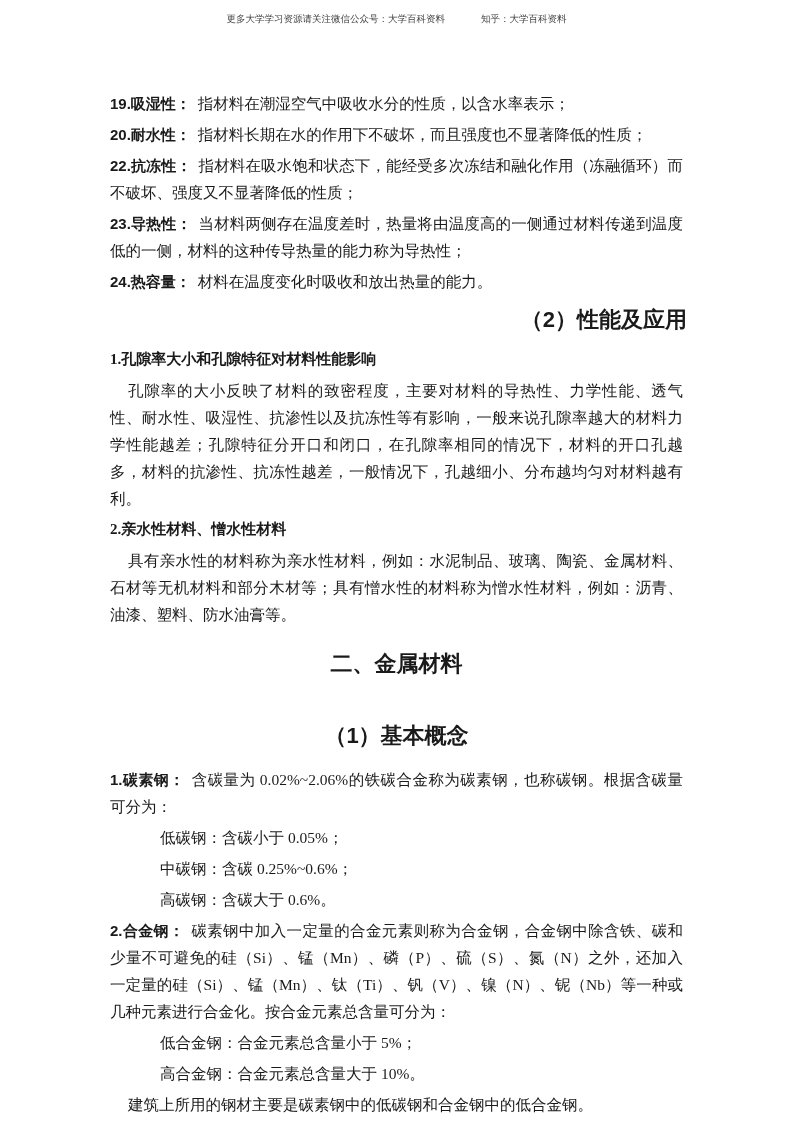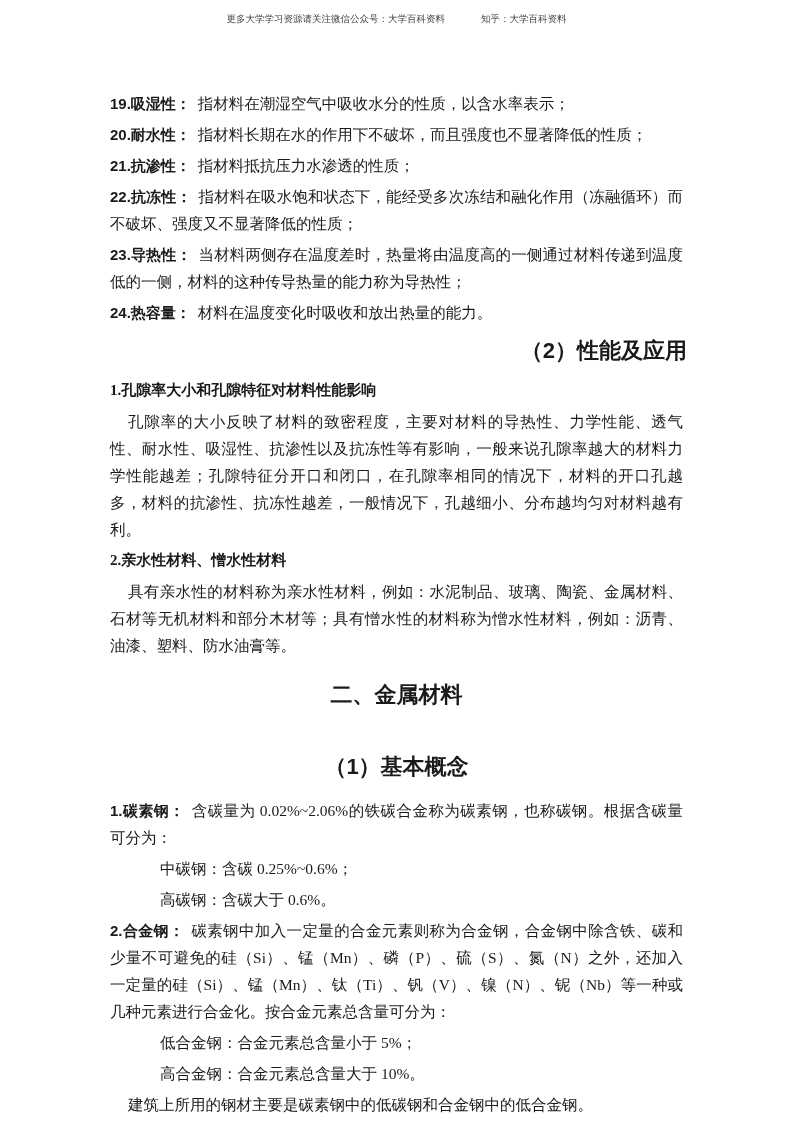--- a/index.html
+++ b/index.html
@@ -46,37 +46,37 @@
 
 <div class="page-header">
   <span>更多大学学习资源请关注微信公众号：大学百科资料</span>
   <span>知乎：大学百科资料</span>
 </div>
 
 <div class="content">
 
   <p><span class="dlabel">19.吸湿性：</span><span>指材料在潮湿空气中吸收水分的性质，以含水率表示；</span></p>
   <p><span class="dlabel">20.耐水性：</span><span>指材料长期在水的作用下不破坏，而且强度也不显著降低的性质；</span></p>
-  <p><span class="dlabel">21.抗渗性：</span><span>指材料抵抗压力水渗透的性质；</span></p>
   <p><span class="dlabel">22.抗冻性：</span><span>指材料在吸水饱和状态下，能经受多次冻结和融化作用（冻融循环）而不破坏、强度又不显著降低的性质；</span></p>
   <p><span class="dlabel">23.导热性：</span><span>当材料两侧存在温度差时，热量将由温度高的一侧通过材料传递到温度低的一侧，材料的这种传导热量的能力称为导热性；</span></p>
   <p><span class="dlabel">24.热容量：</span><span>材料在温度变化时吸收和放出热量的能力。</span></p>
 
   <h2 id="h-performance" class="h-center h-lg">（2）性能及应用</h2>
 
   <p class="sub-title">1.孔隙率大小和孔隙特征对材料性能影响</p>
   <p class="indent">孔隙率的大小反映了材料的致密程度，主要对材料的导热性、力学性能、透气性、耐水性、吸湿性、抗渗性以及抗冻性等有影响，一般来说孔隙率越大的材料力学性能越差；孔隙特征分开口和闭口，在孔隙率相同的情况下，材料的开口孔越多，材料的抗渗性、抗冻性越差，一般情况下，孔越细小、分布越均匀对材料越有利。</p>
 
   <p class="sub-title">2.亲水性材料、憎水性材料</p>
   <p class="indent">具有亲水性的材料称为亲水性材料，例如：水泥制品、玻璃、陶瓷、金属材料、石材等无机材料和部分木材等；具有憎水性的材料称为憎水性材料，例如：沥青、油漆、塑料、防水油膏等。</p>
 
   <h2 id="h-metal" class="h-center h-lg">二、金属材料</h2>
   <h2 id="h-basic" class="h-center h-lg">（1）基本概念</h2>
 
   <p><span class="dlabel">1.碳素钢：</span><span>含碳量为 0.02%~2.06%的铁碳合金称为碳素钢，也称碳钢。根据含碳量可分为：</span></p>
+  <p class="grade">低碳钢：含碳小于 0.05%；</p>
   <p class="grade">中碳钢：含碳 0.25%~0.6%；</p>
   <p class="grade">高碳钢：含碳大于 0.6%。</p>
 
   <p><span class="dlabel">2.合金钢：</span><span>碳素钢中加入一定量的合金元素则称为合金钢，合金钢中除含铁、碳和少量不可避免的硅（Si）、锰（Mn）、磷（P）、硫（S）、氮（N）之外，还加入一定量的硅（Si）、锰（Mn）、钛（Ti）、钒（V）、镍（N）、铌（Nb）等一种或几种元素进行合金化。按合金元素总含量可分为：</span></p>
   <p class="grade">低合金钢：合金元素总含量小于 5%；</p>
   <p class="grade">高合金钢：合金元素总含量大于 10%。</p>
 
   <p class="indent">建筑上所用的钢材主要是碳素钢中的低碳钢和合金钢中的低合金钢。</p>
 
 </div>

